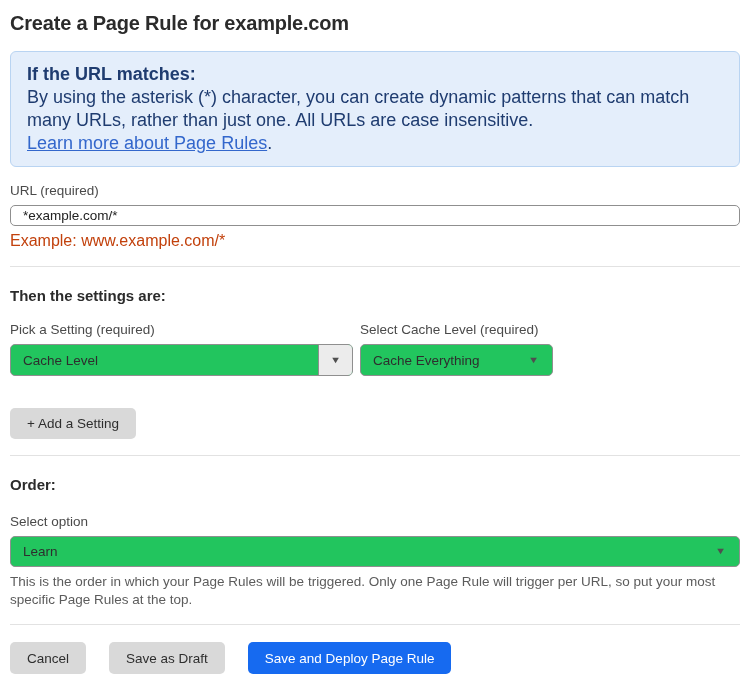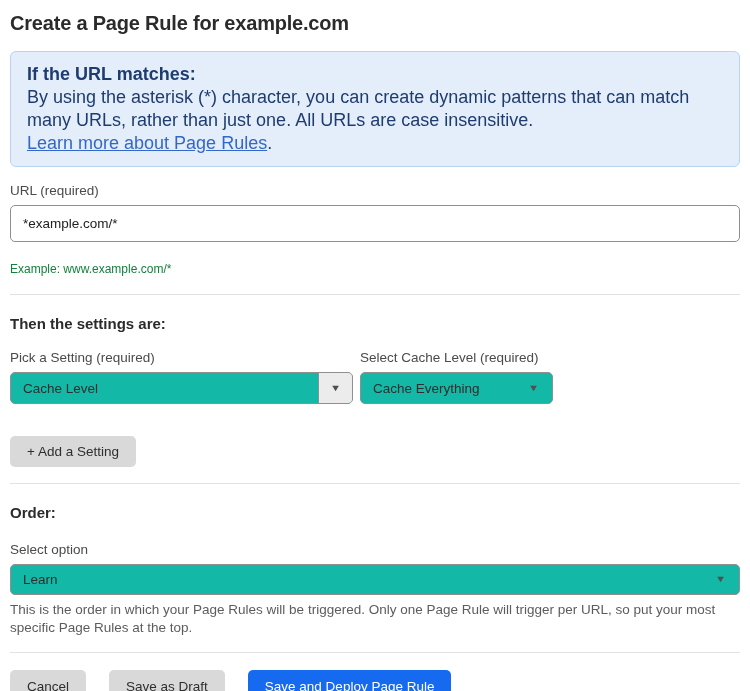--- a/index.html
+++ b/index.html
@@ -41,37 +41,37 @@
     display: block;
     margin-top: 16px;
     font-size: 13.5px;
     line-height: 16px;
     color: #4a4a4a;
   }
 
   .text-input {
     display: block;
     width: 730px;
-    height: 37px;
+    height: 21px;
     margin-top: 6px;
     border: 1px solid #8f8f8f;
     border-radius: 5px;
     padding: 0 12px;
     font-family: "Liberation Sans", sans-serif;
     font-size: 13.5px;
     color: #222222;
     background: #ffffff;
     outline: none;
   }
 
   .helper-text {
-    margin-top: 18px;
-    font-size: 12px;
+    margin-top: 6px;
+    font-size: 16px;
     line-height: 18px;
-    color: #15803d;
+    color: #c2410c;
   }
 
   hr.divider {
     border: none;
     border-top: 1px solid #e2e2e2;
     margin-top: 16px;
     margin-bottom: 20px;
   }
 
   h2.section-heading {
@@ -86,21 +86,21 @@
     margin-top: 17px;
     gap: 7px;
   }
   .settings-col .field-label { margin-top: 0; }
 
   .dropdown {
     margin-top: 6px;
     height: 32px;
     border: 1px solid #8f8f8f;
     border-radius: 5px;
-    background: #14b8a6;
+    background: #22c55e;
     display: flex;
     align-items: center;
     cursor: pointer;
     font-size: 13.5px;
     color: #2e2e2e;
   }
   .dropdown .dd-value {
     flex: 1;
     padding: 0 12px;
     white-space: nowrap;

